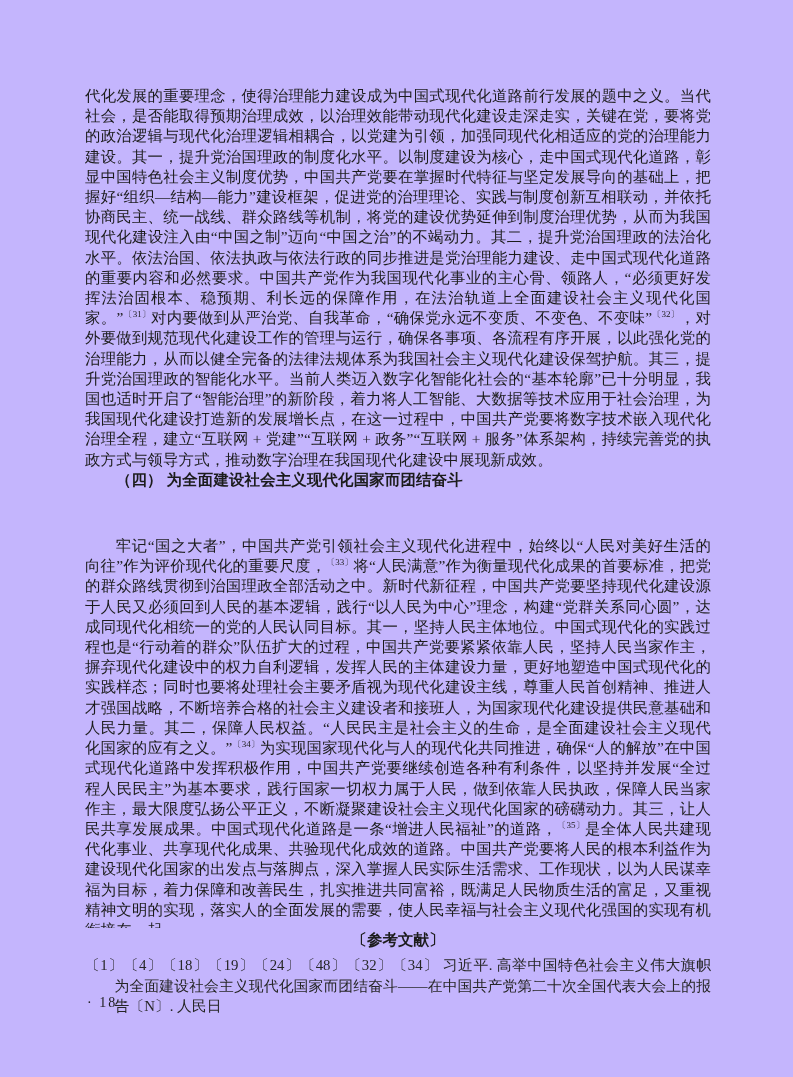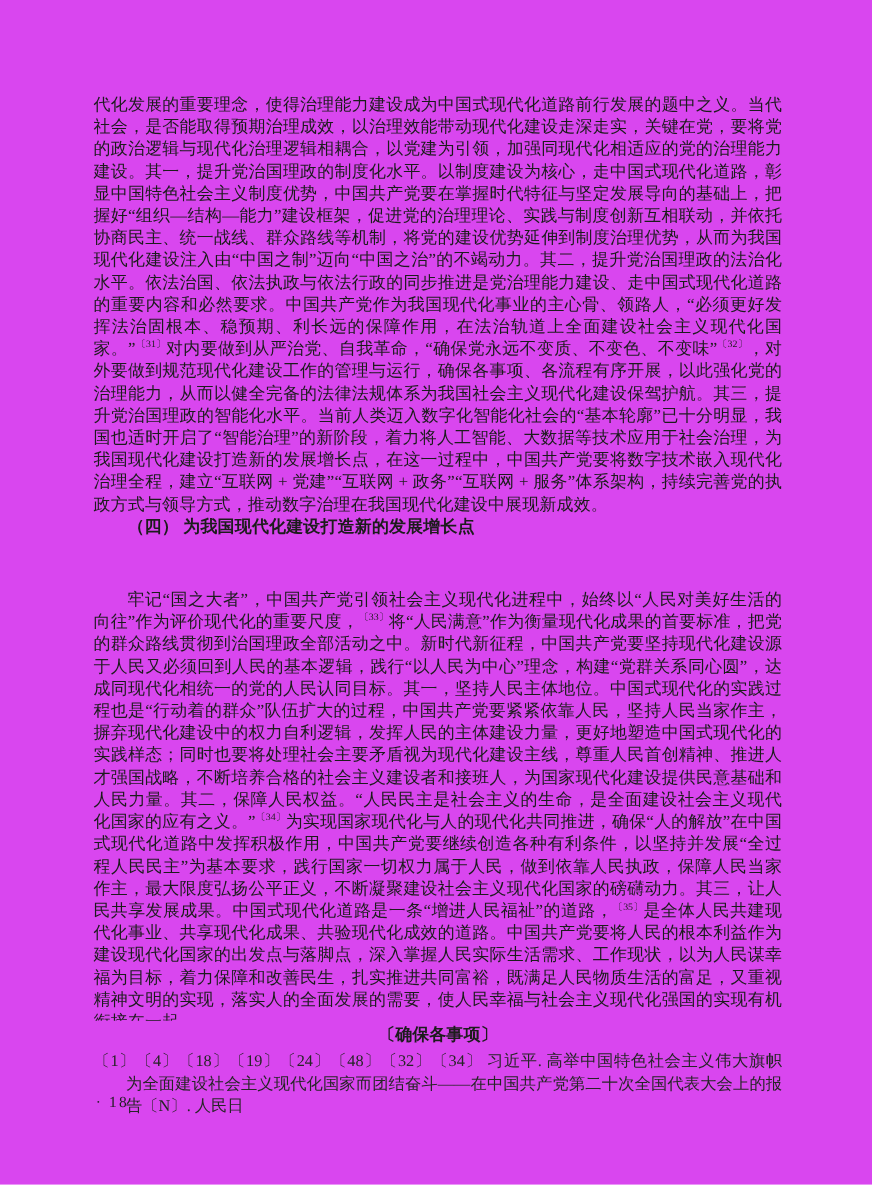--- a/index.html
+++ b/index.html
@@ -4,21 +4,21 @@
 <style>
   html, body {
     margin: 0;
     padding: 0;
     background: #ffffff;
   }
   .page {
     position: relative;
     width: 793px;
     height: 1077px;
-    background: #d946ef;
+    background: #c4b5fd;
     overflow: hidden;
     font-family: "Liberation Serif", serif;
     color: #1c1c1c;
   }
   .content {
     position: absolute;
     left: 85px;
     top: 86px;
     width: 626px;
     height: 842px;
@@ -72,26 +72,26 @@
     color: #1c1c1c;
   }
 </style>
 </head>
 <body>
 
 <div class="page">
 
   <main class="content" id="article-body">
       <p class="para plain">代化发展的重要理念，使得治理能力建设成为中国式现代化道路前行发展的题中之义。当代社会，是否能取得预期治理成效，以治理效能带动现代化建设走深走实，关键在党，要将党的政治逻辑与现代化治理逻辑相耦合，以党建为引领，加强同现代化相适应的党的治理能力建设。其一，提升党治国理政的制度化水平。以制度建设为核心，走中国式现代化道路，彰显中国特色社会主义制度优势，中国共产党要在掌握时代特征与坚定发展导向的基础上，把握好“组织—结构—能力”建设框架，促进党的治理理论、实践与制度创新互相联动，并依托协商民主、统一战线、群众路线等机制，将党的建设优势延伸到制度治理优势，从而为我国现代化建设注入由“中国之制”迈向“中国之治”的不竭动力。其二，提升党治国理政的法治化水平。依法治国、依法执政与依法行政的同步推进是党治理能力建设、走中国式现代化道路的重要内容和必然要求。中国共产党作为我国现代化事业的主心骨、领路人，“必须更好发挥法治固根本、稳预期、利长远的保障作用，在法治轨道上全面建设社会主义现代化国家。”<sup>〔31〕</sup>对内要做到从严治党、自我革命，“确保党永远不变质、不变色、不变味”<sup>〔32〕</sup>，对外要做到规范现代化建设工作的管理与运行，确保各事项、各流程有序开展，以此强化党的治理能力，从而以健全完备的法律法规体系为我国社会主义现代化建设保驾护航。其三，提升党治国理政的智能化水平。当前人类迈入数字化智能化社会的“基本轮廓”已十分明显，我国也适时开启了“智能治理”的新阶段，着力将人工智能、大数据等技术应用于社会治理，为我国现代化建设打造新的发展增长点，在这一过程中，中国共产党要将数字技术嵌入现代化治理全程，建立“互联网 + 党建”“互联网 + 政务”“互联网 + 服务”体系架构，持续完善党的执政方式与领导方式，推动数字治理在我国现代化建设中展现新成效。</p>
-      <p class="para subheading">（四） 为我国现代化建设打造新的发展增长点</p>
+      <p class="para subheading">（四） 为全面建设社会主义现代化国家而团结奋斗</p>
       <p class="para indent">牢记“国之大者”，中国共产党引领社会主义现代化进程中，始终以“人民对美好生活的向往”作为评价现代化的重要尺度，<sup>〔33〕</sup>将“人民满意”作为衡量现代化成果的首要标准，把党的群众路线贯彻到治国理政全部活动之中。新时代新征程，中国共产党要坚持现代化建设源于人民又必须回到人民的基本逻辑，践行“以人民为中心”理念，构建“党群关系同心圆”，达成同现代化相统一的党的人民认同目标。其一，坚持人民主体地位。中国式现代化的实践过程也是“行动着的群众”队伍扩大的过程，中国共产党要紧紧依靠人民，坚持人民当家作主，摒弃现代化建设中的权力自利逻辑，发挥人民的主体建设力量，更好地塑造中国式现代化的实践样态；同时也要将处理社会主要矛盾视为现代化建设主线，尊重人民首创精神、推进人才强国战略，不断培养合格的社会主义建设者和接班人，为国家现代化建设提供民意基础和人民力量。其二，保障人民权益。“人民民主是社会主义的生命，是全面建设社会主义现代化国家的应有之义。”<sup>〔34〕</sup>为实现国家现代化与人的现代化共同推进，确保“人的解放”在中国式现代化道路中发挥积极作用，中国共产党要继续创造各种有利条件，以坚持并发展“全过程人民民主”为基本要求，践行国家一切权力属于人民，做到依靠人民执政，保障人民当家作主，最大限度弘扬公平正义，不断凝聚建设社会主义现代化国家的磅礴动力。其三，让人民共享发展成果。中国式现代化道路是一条“增进人民福祉”的道路，<sup>〔35〕</sup>是全体人民共建现代化事业、共享现代化成果、共验现代化成效的道路。中国共产党要将人民的根本利益作为建设现代化国家的出发点与落脚点，深入掌握人民实际生活需求、工作现状，以为人民谋幸福为目标，着力保障和改善民生，扎实推进共同富裕，既满足人民物质生活的富足，又重视精神文明的实现，落实人的全面发展的需要，使人民幸福与社会主义现代化强国的实现有机衔接在一起。</p>
     </main>
 
   <section class="references">
-    <h3 class="ref-heading">〔确保各事项〕</h3>
+    <h3 class="ref-heading">〔参考文献〕</h3>
     <div id="ref-entries">
         <p class="ref-entry">〔1〕〔4〕〔18〕〔19〕〔24〕〔48〕〔32〕〔34〕 习近平. 高举中国特色社会主义伟大旗帜　为全面建设社会主义现代化国家而团结奋斗——在中国共产党第二十次全国代表大会上的报告〔N〕. 人民日</p>
       </div>
   </section>
 
   <div class="page-number">· 18 ·</div>
 
 </div>
 
 </body></html>

